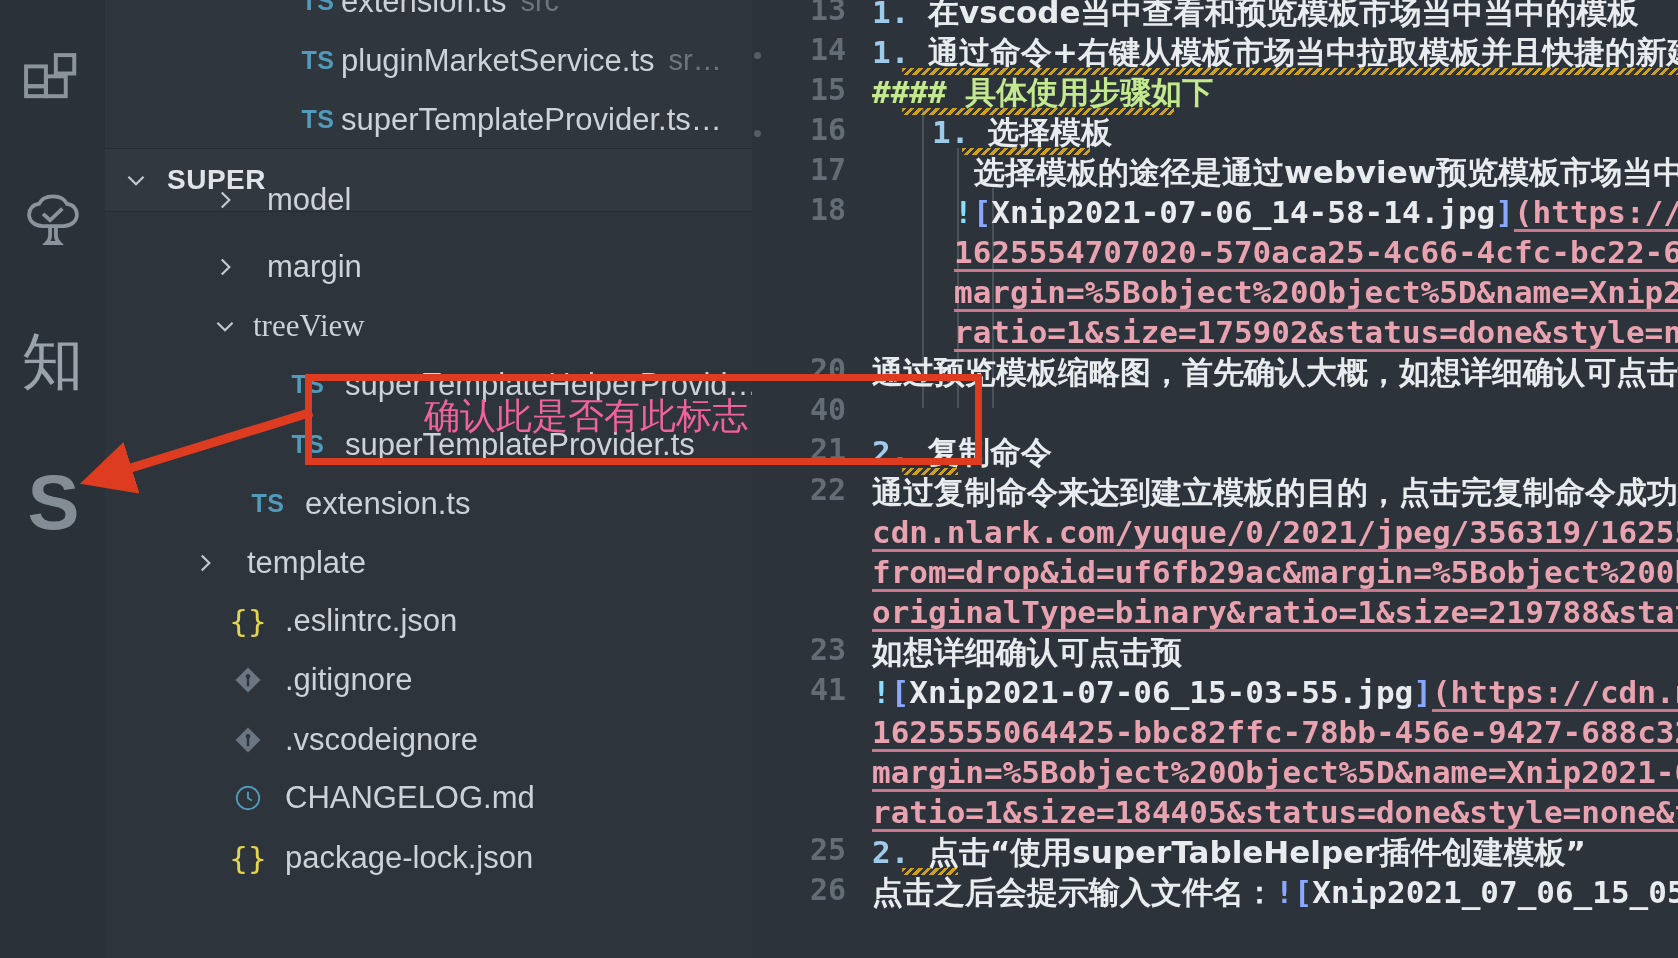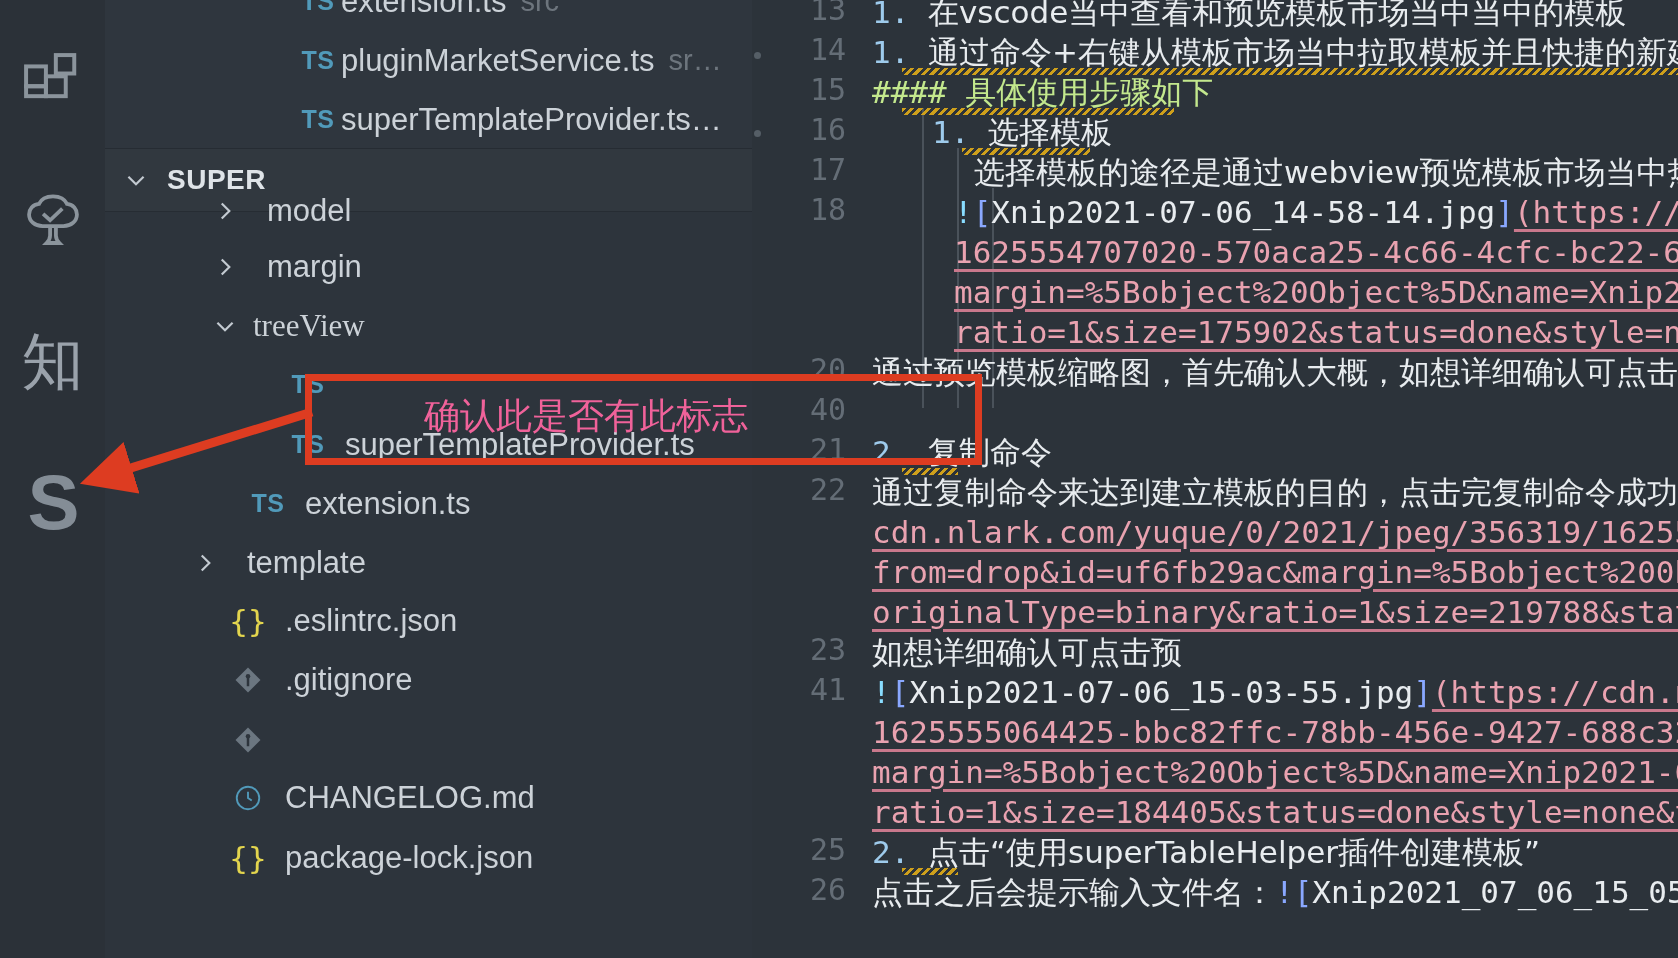--- a/index.html
+++ b/index.html
@@ -66,21 +66,21 @@
     width: 62px; flex: 0 0 62px; display:flex;align-items:center;justify-content:center;
     font-weight: normal; font-size: 26px; color: #d6dbe0;
   }
   .divider-line {
     position: absolute; left: 0; width: 647px; height: 1px; background: #262c33;
   }
 
   
   .editor {
     position: absolute; left: 752px; top: 0; width: 926px; height: 946px;
-    background: #2c333a; overflow: hidden;
+    background: #2c333a; overflow: hidden; font-weight: bold;
   }
   .gutter-num {
     position: absolute; width: 104px; text-align: right;
     color: #646d76; font-size: 30px;
     font-family: "DejaVu Sans Mono", monospace;
   }
   .code-line {
     position: absolute; left: 104px; white-space: pre;
     font-size: 31px; line-height: 40px;
     font-family: "DejaVu Sans Mono", monospace;
@@ -162,21 +162,21 @@
         <div class="divider-line" style="top:148px;"></div>
         <div class="section-header" style="top:149px;">
           <span class="chev">
             <svg width="26" height="26" viewBox="0 0 24 24" fill="none" stroke="#c3cad1" stroke-width="2">
               <path d="M5 9l7 7 7-7"></path>
             </svg>
           </span>
           <span>SUPER</span>
         </div>
         <div class="divider-line" style="top:211px;"></div>
-        <div class="tree-row" style="top:181px;text-align:center;">
+        <div class="tree-row" style="top:170px;text-align:center;">
           <span style="width:100px;flex:0 0 100px;"></span>
           <span class="chev">
             <svg width="26" height="26" viewBox="0 0 24 24" fill="none" stroke="#c3cad1" stroke-width="2">
               <path d="M9 5l7 7-7 7"></path>
             </svg>
           </span>
           <span style="width:8px;flex:0 0 8px;"></span>
           <span class="lbl" style="margin-left:14px;">model</span>
         </div>
         <div class="tree-row" style="top:237px;">
@@ -196,20 +196,21 @@
               <path d="M5 9l7 7 7-7"></path>
             </svg>
           </span>
           <span style="width:8px;flex:0 0 8px;"></span>
           <span class="lbl" style="font-family:Liberation Serif, serif;">treeView</span>
         </div>
         <div class="tree-row" style="top:355px;">
           <span style="width:140px;flex:0 0 140px;"></span>
           <span class="chev"></span>
           <span class="fi ts">TS</span>
+          <span class="lbl" style="margin-left:14px;">superTemplateHelperProvid…</span>
         </div>
         <div class="tree-row" style="top:415px;">
           <span style="width:140px;flex:0 0 140px;"></span>
           <span class="chev"></span>
           <span class="fi ts">TS</span>
           <span class="lbl" style="margin-left:14px;">superTemplateProvider.ts</span>
         </div>
         <div class="tree-row" style="top:474px;">
           <span style="width:100px;flex:0 0 100px;"></span>
           <span class="chev"></span>
@@ -247,20 +248,21 @@
         <div class="tree-row" style="top:710px;">
           <span style="width:80px;flex:0 0 80px;"></span>
           <span class="chev"></span>
           <span class="fi git">
             <svg width="30" height="30" viewBox="0 0 24 24" fill="#6b7680">
               <path d="M12 2 22 12 12 22 2 12z"></path>
               <circle cx="12" cy="9" r="1.8" fill="#2d343c"></circle>
               <path d="M11 10h2v7h-2z" fill="#2d343c"></path>
             </svg>
           </span>
+          <span class="lbl" style="margin-left:14px;">.vscodeignore</span>
         </div>
         <div class="tree-row" style="top:768px;">
           <span style="width:80px;flex:0 0 80px;"></span>
           <span class="chev"></span>
           <span class="fi md">
             <svg width="30" height="30" viewBox="0 0 24 24" fill="none" stroke="#519aba" stroke-width="1.5">
               <circle cx="12" cy="12" r="9"></circle>
               <path d="M12 7v5l3 2"></path>
             </svg>
           </span>

